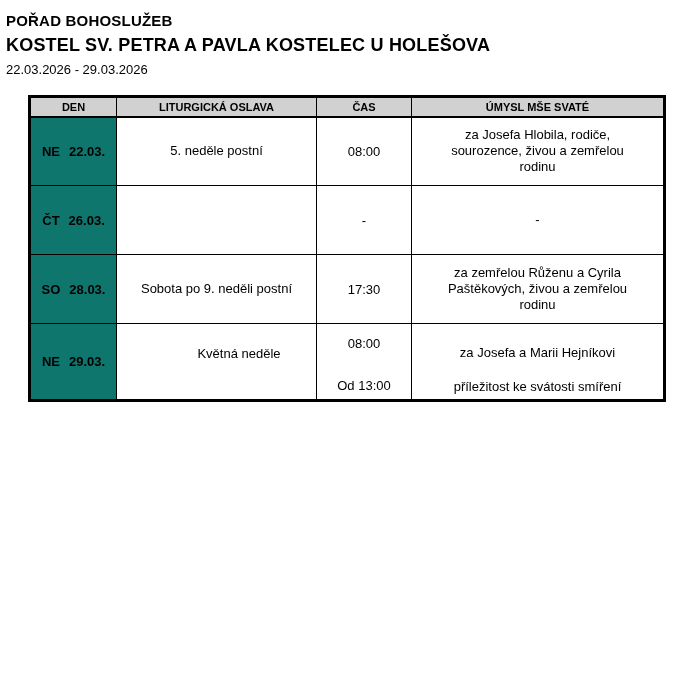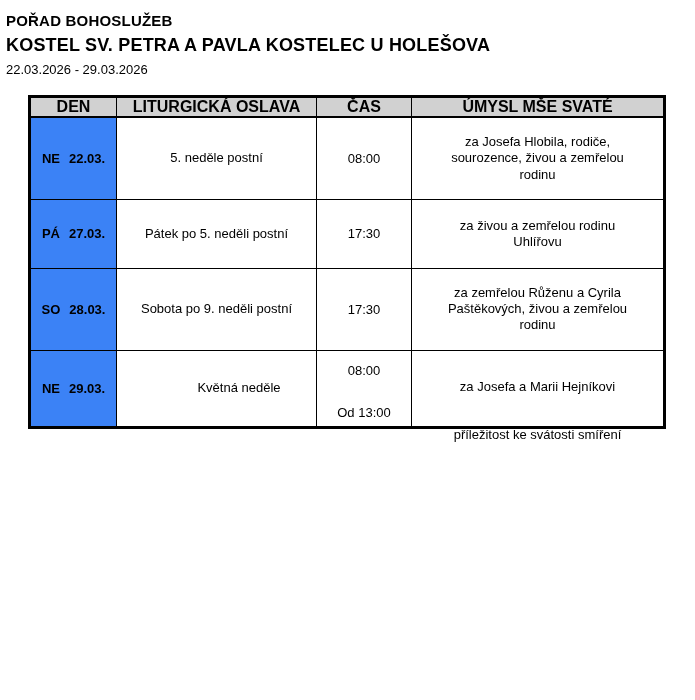--- a/index.html
+++ b/index.html
@@ -35,37 +35,37 @@
   th, td {
     border: 1px solid #000000;
     text-align: center;
     vertical-align: middle;
     padding: 0;
   }
   thead th {
     height: 20px;
     background: #d1d1d1;
     font-weight: bold;
-    font-size: 16px;
+    font-size: 11px;
     border-bottom: 2px solid #000000;
   }
   tbody tr { height: 69px; }
   tbody tr.tall { height: 75px; }
 
   td.den {
-    background: #3b82f6;
+    background: #0f766e;
     font-weight: bold;
     white-space: nowrap;
     text-align: center;
   }
   td.den .day { margin-right: 9px; }
 
   td.umy .wrap, td.osl .wrap {
     max-width: 205px;
-    margin: 16px auto;
+    margin: 9px auto;
     line-height: 1.25;
   }
 
   
   td.v-top { vertical-align: top; }
   td.v-top .wrap { padding-top: 13px; padding-left: 45px; }
   .fullcol {
     height: 75px;
     display: flex;
     flex-direction: column;
@@ -106,27 +106,27 @@
         <td class="den"><span class="day">NE</span><span>22.03.</span></td>
         <td class="osl">
             <div class="wrap">5. neděle postní</div>
           </td>
         <td class="cas">08:00</td>
         <td class="umy">
             <div class="wrap">za Josefa Hlobila, rodiče, sourozence, živou a zemřelou rodinu</div>
           </td>
       </tr>
       <tr>
-        <td class="den"><span class="day">PÁ</span><span>27.03.</span></td>
+        <td class="den"><span class="day">ČT</span><span>26.03.</span></td>
         <td class="osl">
-            <div class="wrap">Pátek po 5. neděli postní</div>
+            <div class="wrap"></div>
           </td>
-        <td class="cas">17:30</td>
+        <td class="cas">-</td>
         <td class="umy">
-            <div class="wrap">za živou a zemřelou rodinu Uhlířovu</div>
+            <div class="wrap">-</div>
           </td>
       </tr>
       <tr>
         <td class="den"><span class="day">SO</span><span>28.03.</span></td>
         <td class="osl">
             <div class="wrap">Sobota po 9. neděli postní</div>
           </td>
         <td class="cas">17:30</td>
         <td class="umy">
             <div class="wrap">za zemřelou Růženu a Cyrila Paštěkových, živou a zemřelou rodinu</div>

